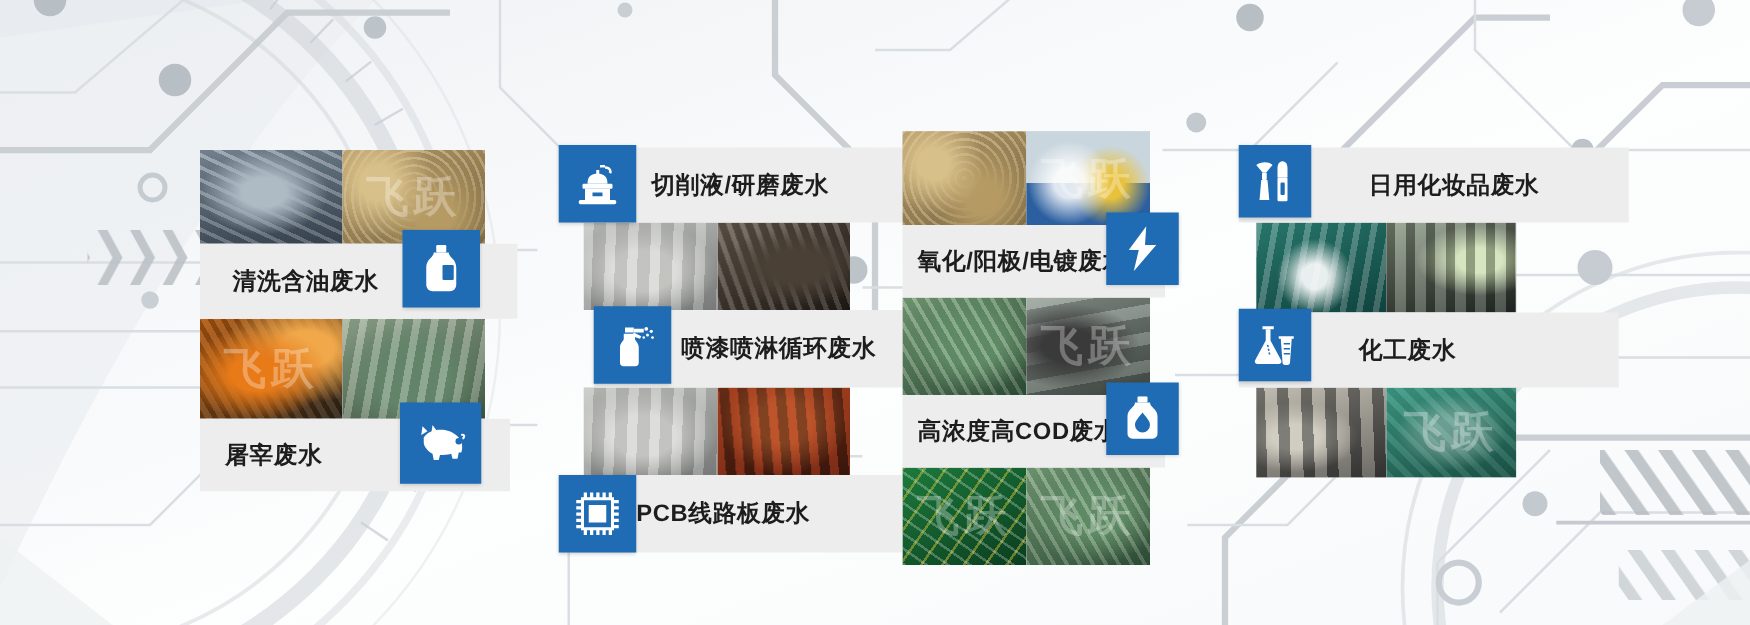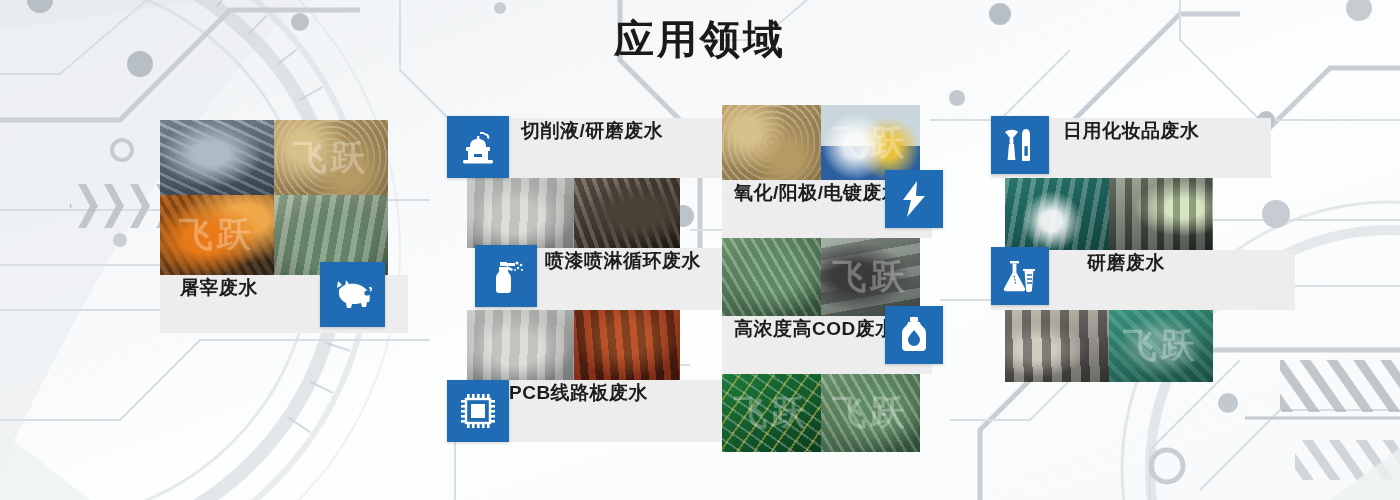--- a/index.html
+++ b/index.html
@@ -33,20 +33,21 @@
     display: flex;
     overflow: hidden;
     background: #cfd3d6;
   }
   .photo { flex: 1 1 0; height: 100%; position: relative; overflow: hidden; }
 
   .label-bar {
     position: relative;
     background: #ededed;
     display: flex;
+    align-items: center;
     z-index: 12;
   }
   .label-text {
     font-size: 19px;
     font-weight: bold;
     color: #1d1d1d;
     white-space: nowrap;
     letter-spacing: 0.5px;
   }
 
@@ -232,34 +233,43 @@
 
     <rect x="70" y="180" width="110" height="60" fill="url(#chev)"></rect>
     <rect x="1280" y="360" width="130" height="52" fill="url(#diag)"></rect>
     <rect x="1295" y="440" width="110" height="40" fill="url(#diag)" opacity="0.7"></rect>
     <line x1="1245" y1="418" x2="1400" y2="418" stroke="#c4cad0" stroke-width="3"></line>
 
     <path d="M0 500 L0 430 L90 500 Z" fill="#eef1f3" opacity="0.8"></path>
     <path d="M1400 500 L1400 448 L1330 500 Z" fill="#eef1f3" opacity="0.8"></path>
   </svg>
 
-  <div class="page-title">应用领域</div>
 
   <div class="col" style="left:160px; top:120px; width:228px;">
 
     <div class="photo-row" style="width:228px; height:75px;">
       <div class="photo">
           <div class="tex p-mach"></div>
         </div>
       <div class="photo">
         <div class="tex p-sludge"></div>
         <div class="wm">飞跃</div>
       </div>
     </div>
 
+    <div class="label-bar" style="width:228px; height:60px; padding-left:26px;">
+      <span class="label-text">清洗含油废水</span>
+      <div class="icon-tile" style="left:162px; top:-11px; width:62px; height:62px;">
+        <svg width="34" height="38" viewBox="0 0 34 38" fill="#ffffff">
+          <rect x="13" y="0" width="8" height="6" rx="1"></rect>
+          <path d="M11 6 h12 c0 4 6 5 6 12 v14 a5 5 0 0 1 -5 5 h-14 a5 5 0 0 1 -5 -5 v-14 c0 -7 6 -8 6 -12 z"></path>
+          <rect x="18" y="16" width="9" height="12" rx="1" fill="#1f6cb5"></rect>
+        </svg>
+      </div>
+    </div>
 
     <div class="photo-row" style="width:228px; height:80px;">
       <div class="photo">
         <div class="tex p-orange"></div>
         <div class="wm">飞跃</div>
       </div>
       <div class="photo">
           <div class="tex p-greenpool"></div>
         </div>
     </div>
@@ -413,21 +423,21 @@
       </div>
       <div class="photo">
         <div class="tex p-membrane"></div>
         <div class="wm">飞跃</div>
       </div>
     </div>
   </div>
 
   <div class="col" style="left:991px; top:118px; width:208px;">
 
-    <div class="label-bar" style="width:208px; height:60px; padding-left:72px;">
+    <div class="label-bar" style="width:208px; height:60px; padding-left:104px;">
       <div class="icon-tile" style="left:0px; top:-2px; width:58px; height:58px;">
         <svg width="34" height="34" viewBox="0 0 34 34" fill="#ffffff">
           <path d="M2 4 c4 -3 10 -3 13 0 l-5 6 h-3 z"></path>
           <rect x="6.6" y="10" width="3.8" height="6" rx="1"></rect>
           <path d="M6 16 h5 l1.4 16 h-7.8 z"></path>
           <path d="M23 1 c3 0 4 3 4 6 v7 h-8 v-7 c0 -3 1 -6 4 -6 z"></path>
           <rect x="19" y="14" width="8" height="19" rx="1"></rect>
           <rect x="21.4" y="18" width="3.4" height="10" rx="1" fill="#1f6cb5"></rect>
         </svg>
       </div>
@@ -446,21 +456,21 @@
     <div class="label-bar" style="width:208px; height:60px; padding-left:96px;">
       <div class="icon-tile" style="left:0px; top:-3px; width:58px; height:58px;">
         <svg width="34" height="34" viewBox="0 0 34 34" fill="#ffffff">
           <rect x="7" y="2" width="9" height="2.4"></rect>
           <path d="M9.6 4.4 h3.8 v9 l8.6 16 c0.6 1.4 -0.4 2.8 -2 2.8 h-17 c-1.6 0 -2.6 -1.4 -2 -2.8 l8.6 -16 z"></path>
           <path d="M11 17 l0.6 1.6 M11.6 20 l0.6 1.6 M12.2 23 l0.6 1.6" stroke="#1f6cb5" stroke-width="1.2"></path>
           <path d="M20 10 h12 v2 h-1.6 l-1.4 19 c0 1.2 -0.8 2 -2 2 h-2 c-1.2 0 -2 -0.8 -2 -2 l-1.4 -19 h-1.6 z"></path>
           <path d="M24 16 h5 M24 20 h5 M24 24 h5" stroke="#1f6cb5" stroke-width="1.3"></path>
         </svg>
       </div>
-      <span class="label-text">研磨废水</span>
+      <span class="label-text">化工废水</span>
     </div>
 
     <div class="photo-row" style="width:208px; height:72px; margin-left:14px;">
       <div class="photo">
           <div class="tex p-plant"></div>
         </div>
       <div class="photo">
         <div class="tex p-logo"></div>
         <div class="wm">飞跃</div>
       </div>

